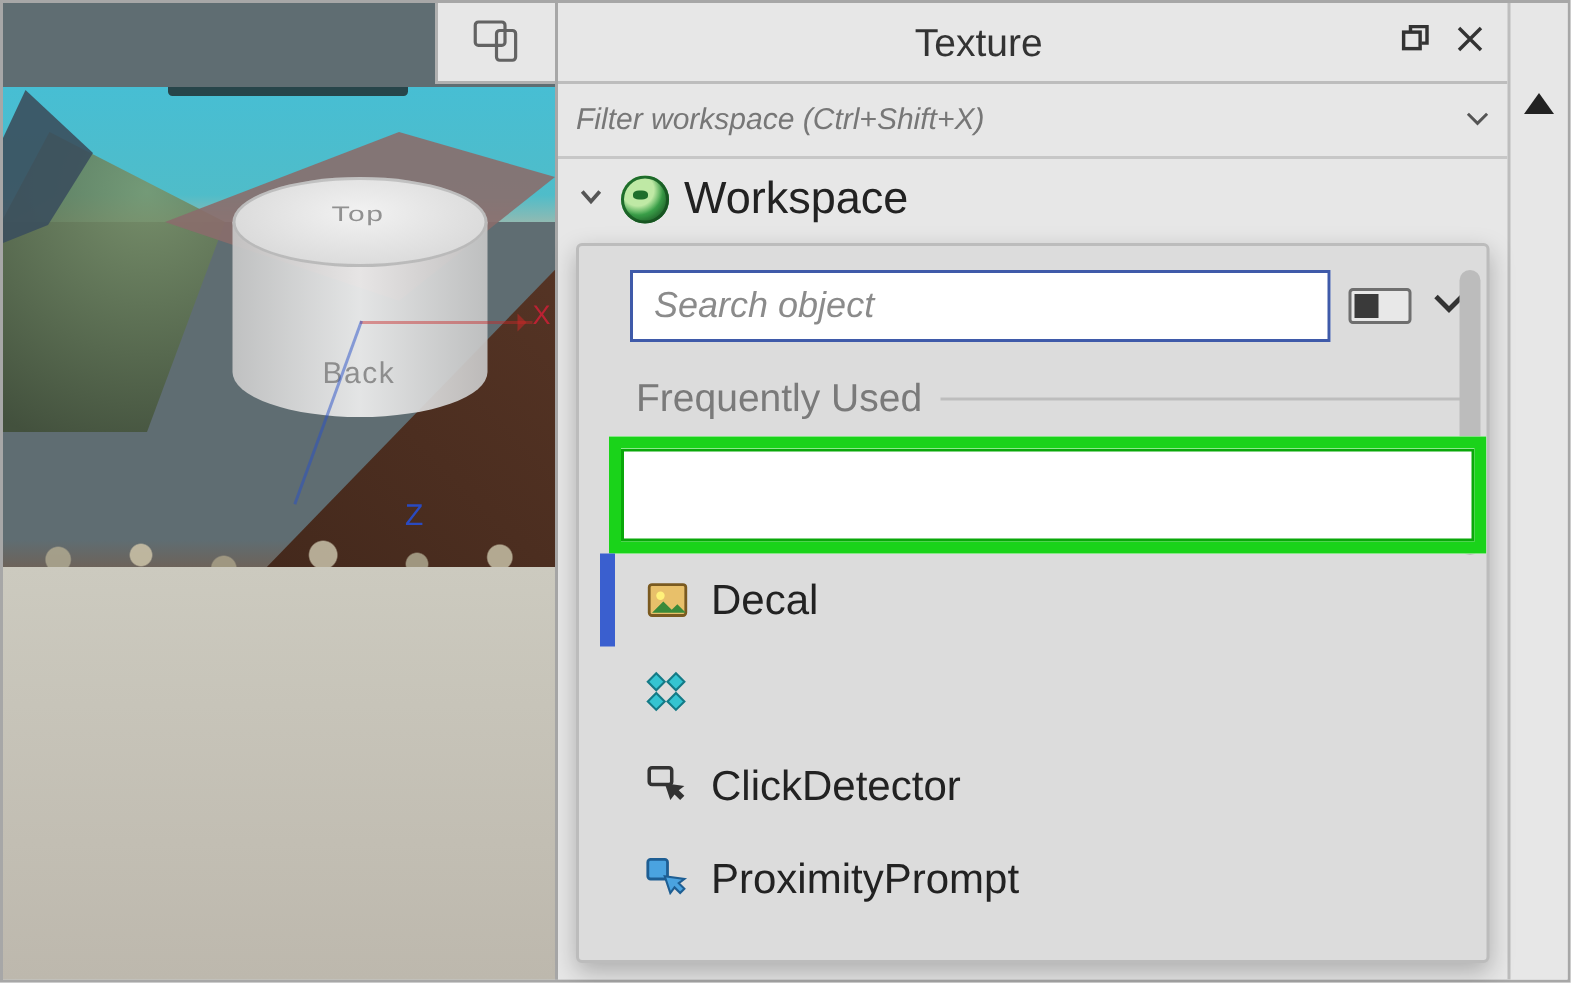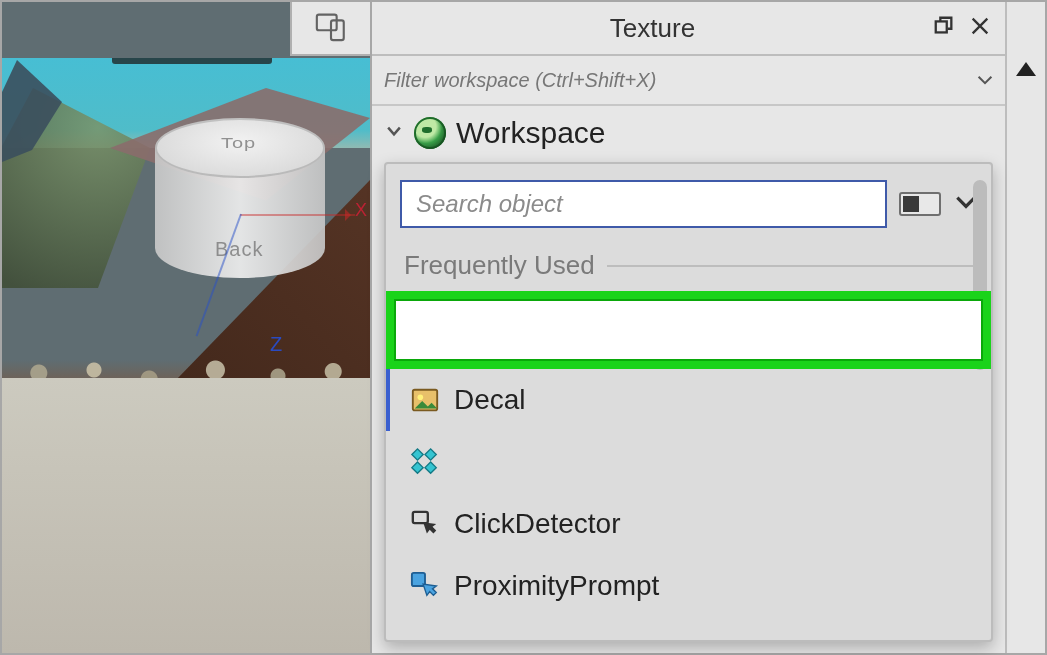--- a/index.html
+++ b/index.html
@@ -136,21 +136,21 @@
     position:relative;
   }
   .world-icon::after{content:"";position:absolute;left:8px;top:10px;width:10px;height:6px;background:#1f6e2c;border-radius:40%;}
   .tree-label { font-size:30px; color:#222; }
   .popup {
     margin: 6px 12px 0 12px;
     background:#dcdcdc;
     border:2px solid #bcbcbc;
     border-radius:4px;
     box-shadow: 0 6px 16px rgba(0,0,0,.25);
-    position:relative; height: 480px; overflow:hidden;
+    position:relative; height: 480px; overflow:hidden;padding-left:20px;
   }
   .popup-search {
     display:flex; align-items:center; gap:12px; padding:16px 12px 14px 14px;
   }
   .popup-search input {
     flex:1; height:48px; border:2px solid #3f5aa9; background:#fff;
     font-size:24px; color:#333; padding:0 14px; font-style:italic;
   }
   .popup-search input::placeholder{ color:#8b8b8b; }
   .toggle {

